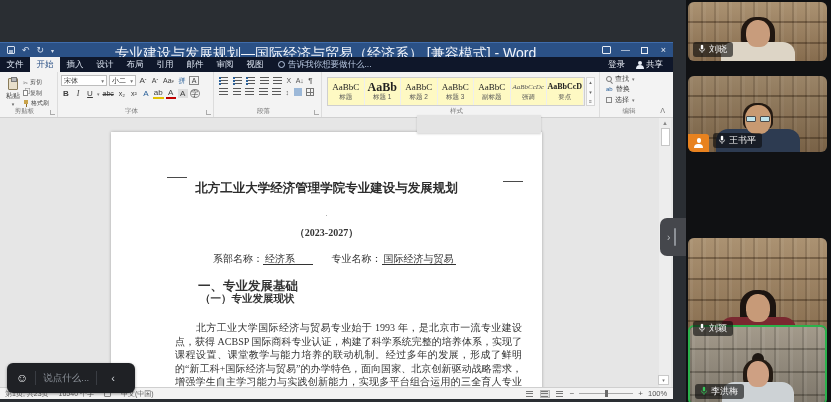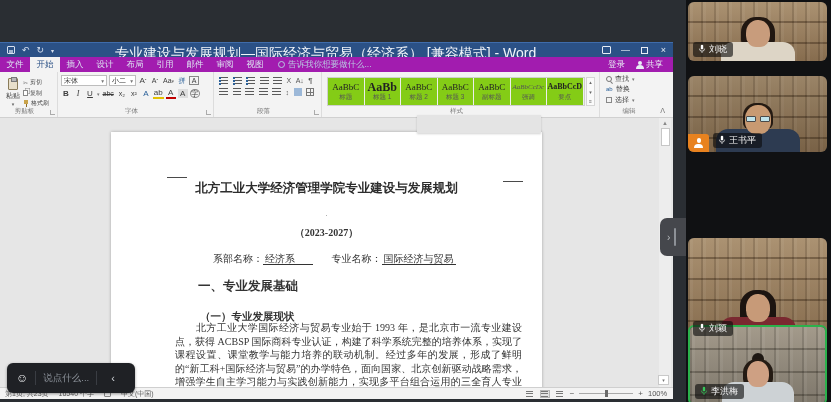--- a/index.html
+++ b/index.html
@@ -11,21 +11,21 @@
   .titlebar { position:absolute; left:0; top:0; width:100%; height:15px; background:#2b5186; border-top:1px solid #3f6cab; display:flex; align-items:center; color:#fff; }
   .tb-left { display:flex; align-items:center; gap:7px; padding-left:7px; font-size:9px; color:#d7e1f0; }
   .floppy { width:8px; height:8px; border:1px solid #d7e1f0; border-radius:1px; position:relative; display:inline-block; }
   .floppy::after { content:""; position:absolute; left:1px; top:3px; right:1px; bottom:0; background:#d7e1f0; opacity:.7; }
   .tb-title { flex:1; text-align:center; font-size:14px; color:#f2f5fa; white-space:nowrap; overflow:hidden;margin-top:8px; }
   .tb-right { display:flex; align-items:center; height:100%; }
   .tb-btn { width:19px; height:100%; display:flex; align-items:center; justify-content:center; font-size:9px; color:#e8edf5; }
   .restore-box { width:7px; height:7px; border:1px solid #e8edf5; }
   .ribbonopt { width:9px; height:8px; border:1px solid #e8edf5; border-radius:1px; }
 
-  .tabrow { position:absolute; left:0; top:15px; width:100%; height:15px; background:#a21caf; display:flex; align-items:stretch; font-size:8.5px; color:#dde5f2; }
+  .tabrow { position:absolute; left:0; top:15px; width:100%; height:15px; background:#0f172a; display:flex; align-items:stretch; font-size:8.5px; color:#dde5f2; }
   .tab { display:flex; align-items:center; padding:0 6.5px; }
   .tab.active { background:#f3f3f3; color:#2b5186; }
   .tellme { display:flex; align-items:center; gap:3px; padding:0 8px; color:#b9c9e2; }
   .bulb { width:7px; height:7px; border:1px solid #b9c9e2; border-radius:50%; display:inline-block; }
   .tabrow-right { margin-left:auto; display:flex; align-items:center; gap:10px; padding-right:10px; color:#e8edf5; }
   .person-glyph { display:inline-block; width:8px; height:8px; position:relative; }
   .person-glyph::before { content:""; position:absolute; top:0; left:2.5px; width:4px; height:4px; border-radius:50%; background:#e8edf5; }
   .person-glyph::after { content:""; position:absolute; bottom:0; left:0.5px; width:8px; height:4px; border-radius:4px 4px 0 0; background:#e8edf5; }
 
   
@@ -54,21 +54,21 @@
   .underA { border-bottom:2px solid #e3c000; line-height:7px; }
   .underAr { border-bottom:2px solid #c00000; line-height:7px; }
 
   .g-para { width:108px; display:flex; flex-direction:column; gap:3px; padding-top:4px; }
   .icon-lines { width:9px; height:8px; background:repeating-linear-gradient(to bottom,#5a5a5a 0 1px,transparent 1px 3px); display:inline-block; }
   .icon-lines.dots { border-left:2px dotted #2a6099; padding-left:1px; }
   .icon-lines.ctr { width:8px; }
   .para-row { display:flex; gap:4.5px; align-items:center; padding-left:2px; }
 
   .g-styles { width:278px; display:flex; }
-  .gallery { margin:2px 0 0 2px; width:258px; height:29px; background:#84cc16; border:1px solid #cfcfcf; display:flex; }
+  .gallery { margin:2px 0 0 2px; width:258px; height:29px; background:#fef9c3; border:1px solid #cfcfcf; display:flex; }
   .stitem { width:36.5px; display:flex; flex-direction:column; align-items:center; justify-content:center; border-right:1px solid #eee; }
   .stprev { font-family:"Liberation Serif",serif; font-size:9px; color:#222; line-height:10px; white-space:nowrap; }
   .stitem.h1 .stprev { font-size:12px; font-weight:bold; }
   .stitem.emph .stprev { font-style:italic; font-size:7px; color:#555; }
   .stitem.strong .stprev { font-weight:bold; font-size:8px; }
   .stname { font-size:6.5px; color:#555; margin-top:1px; white-space:nowrap; }
   .gal-scroll { width:9px; margin:2px 0 0 1px; height:29px; border:1px solid #d5d5d5; background:#fafafa; display:flex; flex-direction:column; align-items:center; justify-content:space-between; font-size:5px; color:#666; padding:1px 0; }
 
   .g-edit { width:66px; display:flex; flex-direction:column; gap:1.5px; padding-top:2px; padding-left:6px; font-size:7px; color:#3f3f3f; }
   .edit-row { display:flex; align-items:center; gap:3px; white-space:nowrap; height:9px; }
@@ -81,21 +81,21 @@
   
   .docarea { position:absolute; left:0; top:76px; width:100%; height:269px; background:#e6e6e6; overflow:hidden; }
   .page { position:absolute; left:111px; top:14px; width:431px; height:380px; background:#fff; box-shadow:0 0 3px rgba(0,0,0,.28); font-family:"Liberation Serif",serif; color:#333; }
   .crop { position:absolute; width:20px; border-top:1.5px solid #4a4a4a; }
   .doc-title { position:absolute; top:48px; left:0; width:100%; text-align:center; font-size:12.5px; font-weight:bold; color:#2d2d2d; }
   .doc-dot { position:absolute; top:80px; left:0; width:100%; text-align:center; font-size:7px; color:#555; }
   .doc-sub { position:absolute; top:94px; left:0; width:100%; text-align:center; font-size:10px; font-weight:bold; }
   .doc-names { position:absolute; top:120px; left:102px; font-size:10px; white-space:nowrap; }
   .uline { border-bottom:1px solid #333; padding:0 2px; }
   .doc-h1 { position:absolute; top:146px; left:87px; font-size:12.5px; font-weight:bold; }
-  .doc-h2 { position:absolute; top:178px; left:89px; font-size:10.5px; font-weight:bold; }
+  .doc-h2 { position:absolute; top:160px; left:89px; font-size:10.5px; font-weight:bold; }
   .doc-para { position:absolute; top:189px; left:64px; width:347px; font-size:10px; line-height:13.6px; text-align:justify; text-indent:21px; color:#333; }
 
   .vscroll { position:absolute; right:2px; top:0; width:12px; height:100%; background:#ededed; }
   .vs-up { width:100%; text-align:center; font-size:6px; color:#888; padding-top:2px; }
   .vs-thumb { position:absolute; left:1.5px; top:10px; width:9px; height:18px; background:#fff; border:1px solid #c6c6c6; }
 
   .stylesbox { position:absolute; left:417px; top:73px; width:124px; height:18px; background:#e4e4e4; box-shadow:0 1px 2px rgba(0,0,0,.18); z-index:6; }
 
   
   .statusbar { position:absolute; left:0; bottom:0; width:100%; height:12px; background:#f3f3f3; border-top:1px solid #cfcfcf; display:flex; align-items:flex-end; font-size:7px; color:#5a5a5a; }

